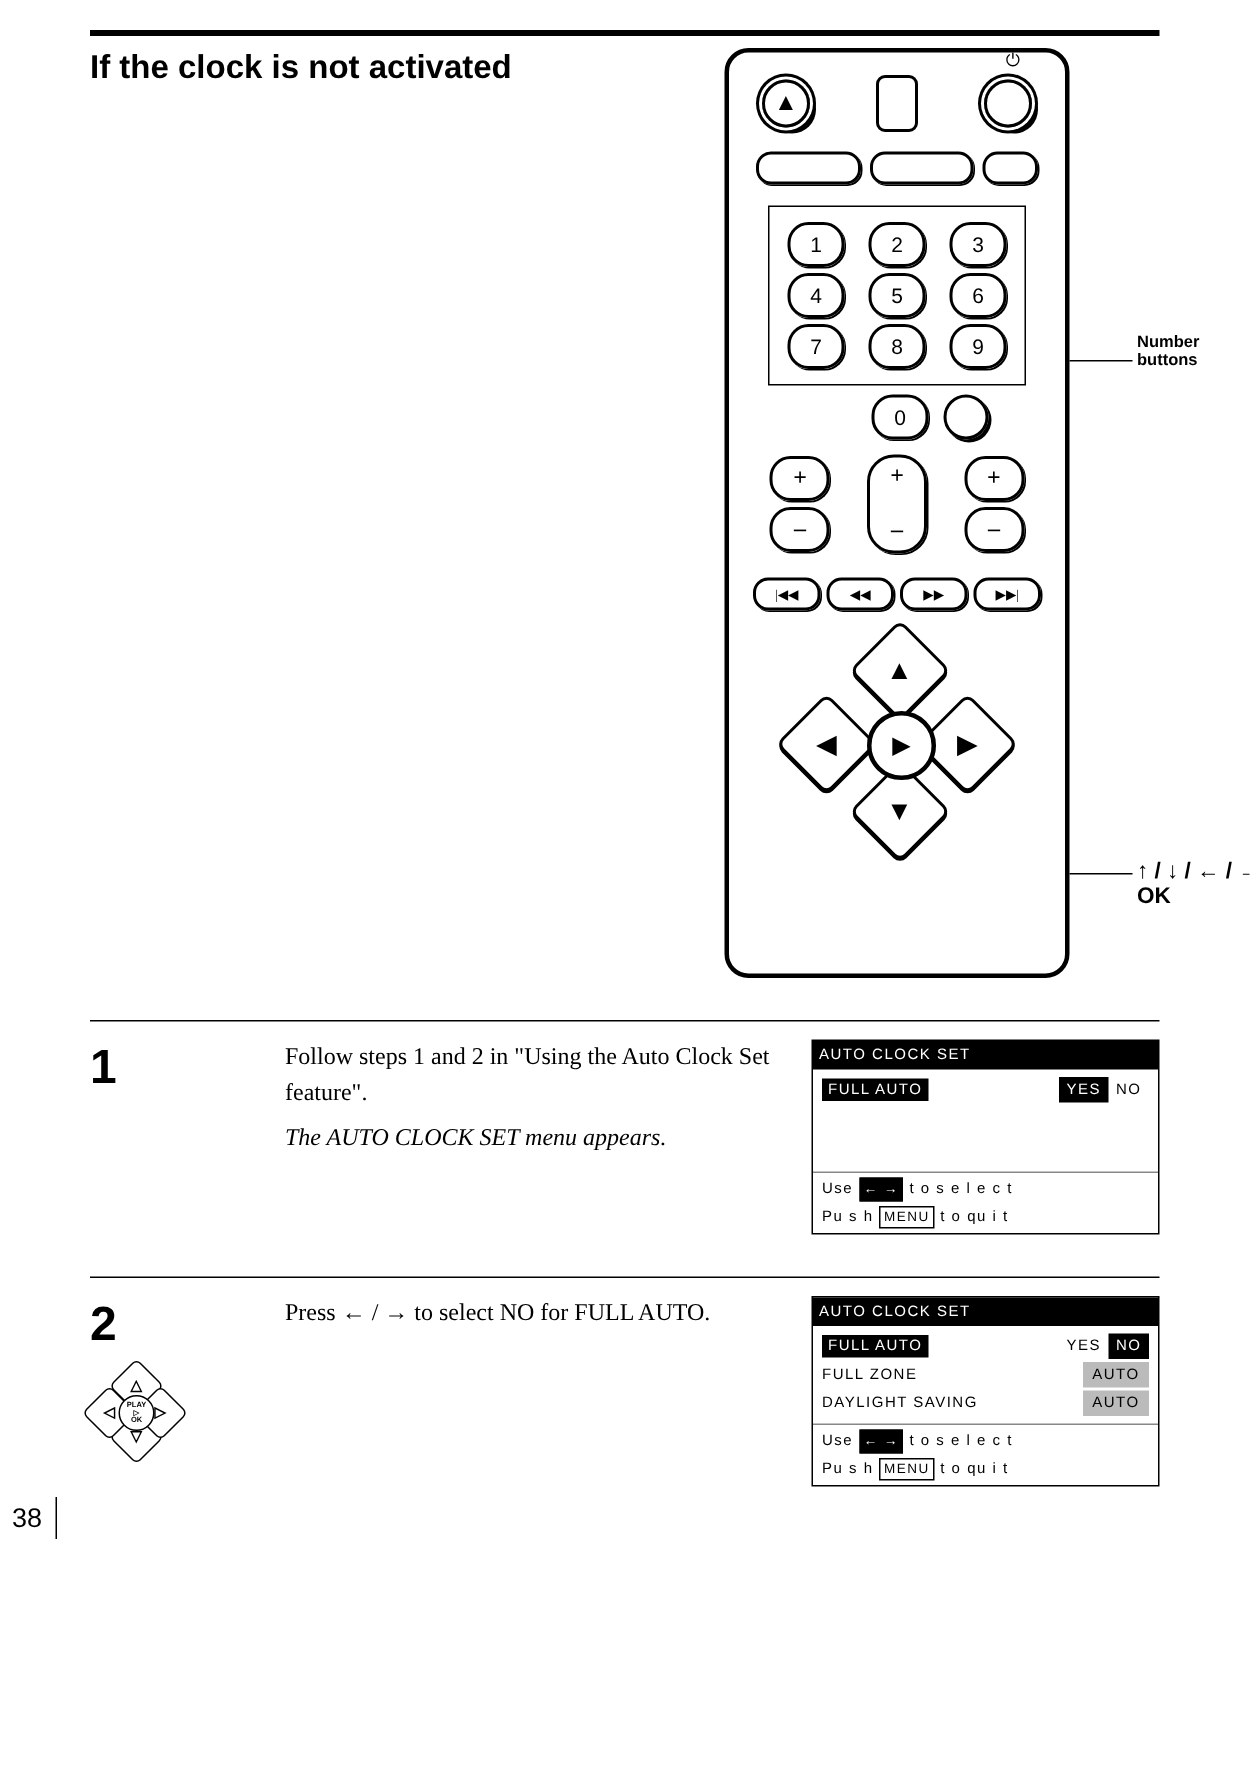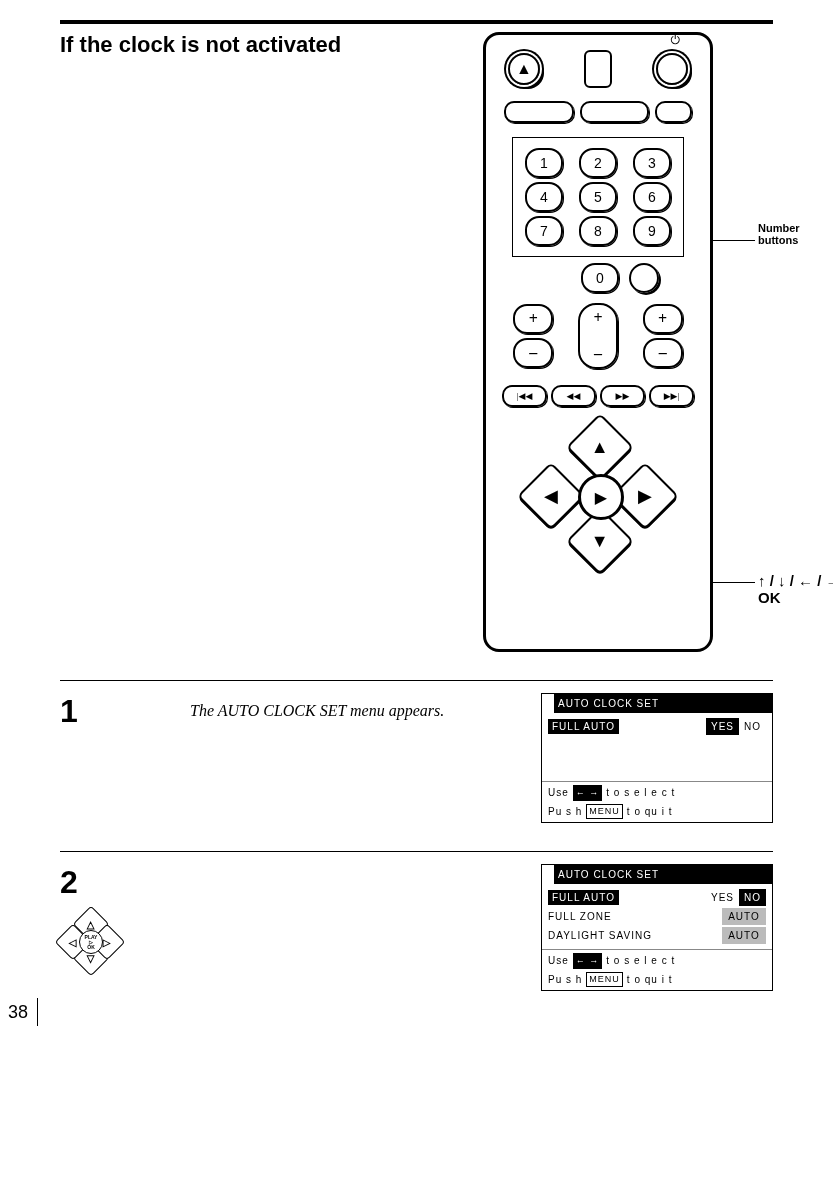--- a/index.html
+++ b/index.html
@@ -211,21 +211,21 @@
   .screen {
     float:right;
     width:230px;
     border:1px solid #000;
     margin-left:12px;
     font-family: Arial, sans-serif;
     font-size:10px;
     letter-spacing:1px;
   }
   .screen-title{
-    background:#000;color:#fff;padding:2px 4px;font-size:10px;margin-left:12px;
+    background:#000;color:#fff;padding:2px 4px;font-size:10px;
   }
   .screen-body {
     padding:4px 6px 4px 6px;
     min-height:60px;
     position:relative;
   }
   .screen-body2 {
     padding:4px 6px 4px 6px;
     min-height:50px;
   }
@@ -403,20 +403,21 @@
             <span class="hint-box filled">← →</span>
             <span>t o  s e l e c t</span>
           </div>
           <div class="screen-hint" style="margin-top:3px;">
             <span>Pu s h</span>
             <span class="hint-box">MENU</span>
             <span>t o  qu i t</span>
           </div>
         </div>
       </div>
+      <div>Follow steps 1 and 2 in "Using the Auto Clock Set feature".</div>
       <div style="margin-top:6px;font-style:italic;">The AUTO CLOCK SET menu appears.</div>
       <div style="clear:both"></div>
     </div>
   </div>
 
   <hr class="thick">
 
   <div class="step">
     <div class="step-num" style="display:flex;flex-direction:column;align-items:flex-start;gap:6px;">
       <span>2</span>
@@ -466,18 +467,19 @@
             <span class="hint-box filled">← →</span>
             <span>t o  s e l e c t</span>
           </div>
           <div class="screen-hint" style="margin-top:3px;">
             <span>Pu s h</span>
             <span class="hint-box">MENU</span>
             <span>t o  qu i t</span>
           </div>
         </div>
       </div>
+      <div>Press ← / → to select NO for FULL AUTO.</div>
       <div style="clear:both"></div>
     </div>
   </div>
 
   <div class="page-num">38</div>
 </div>
 
 </body></html>

